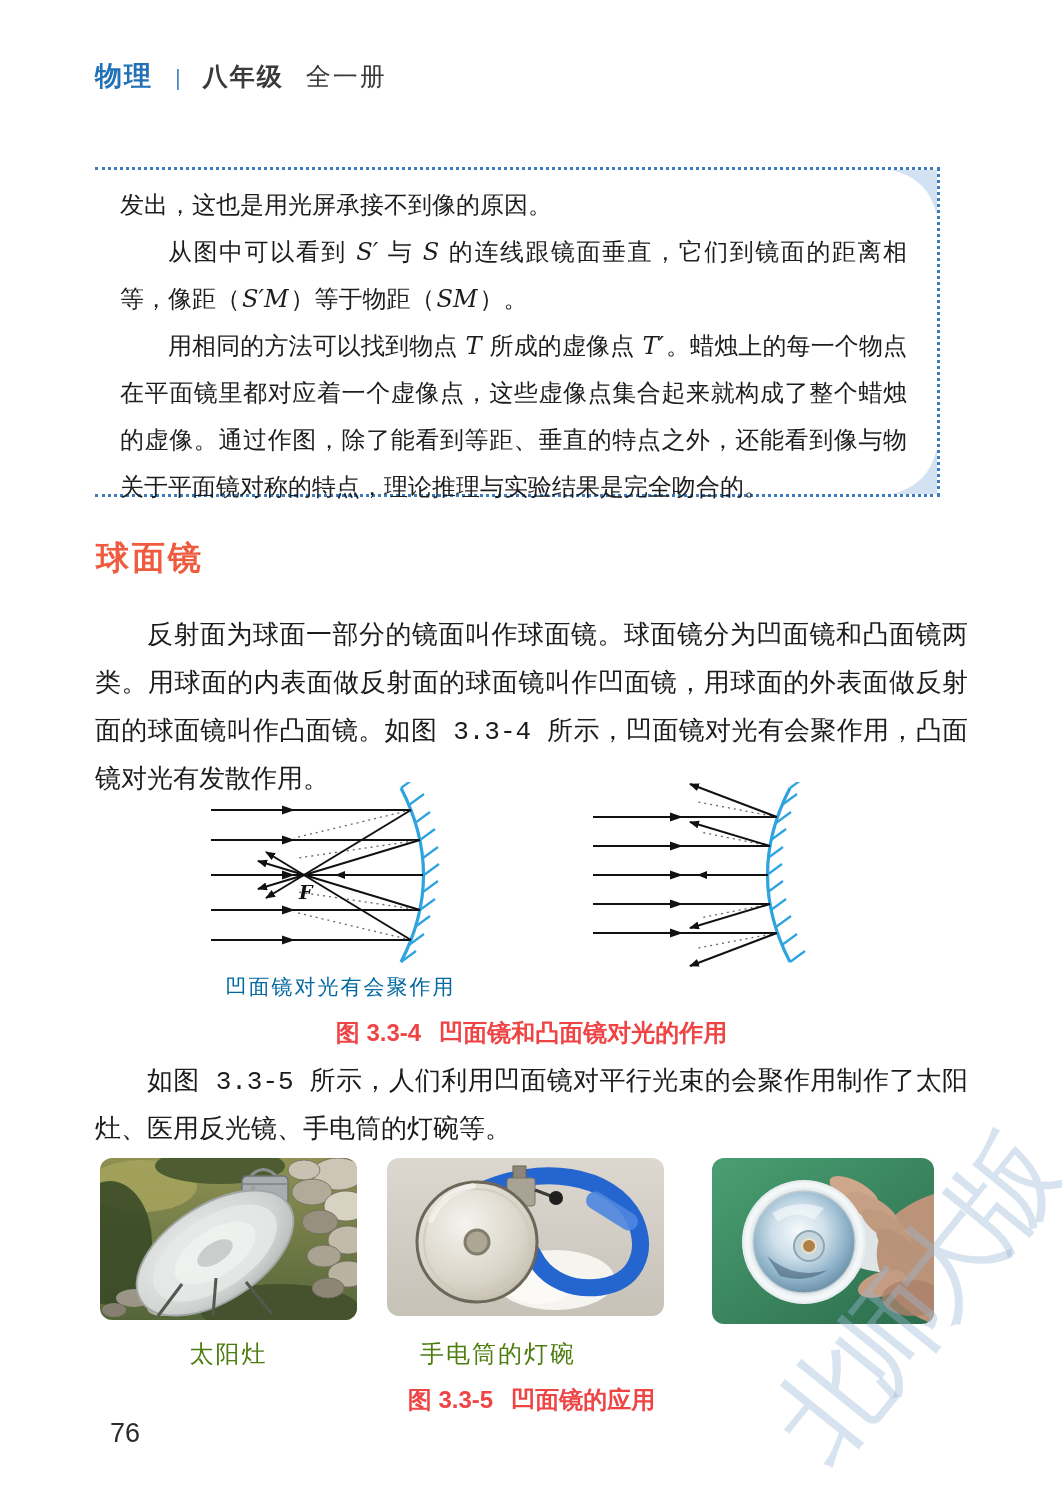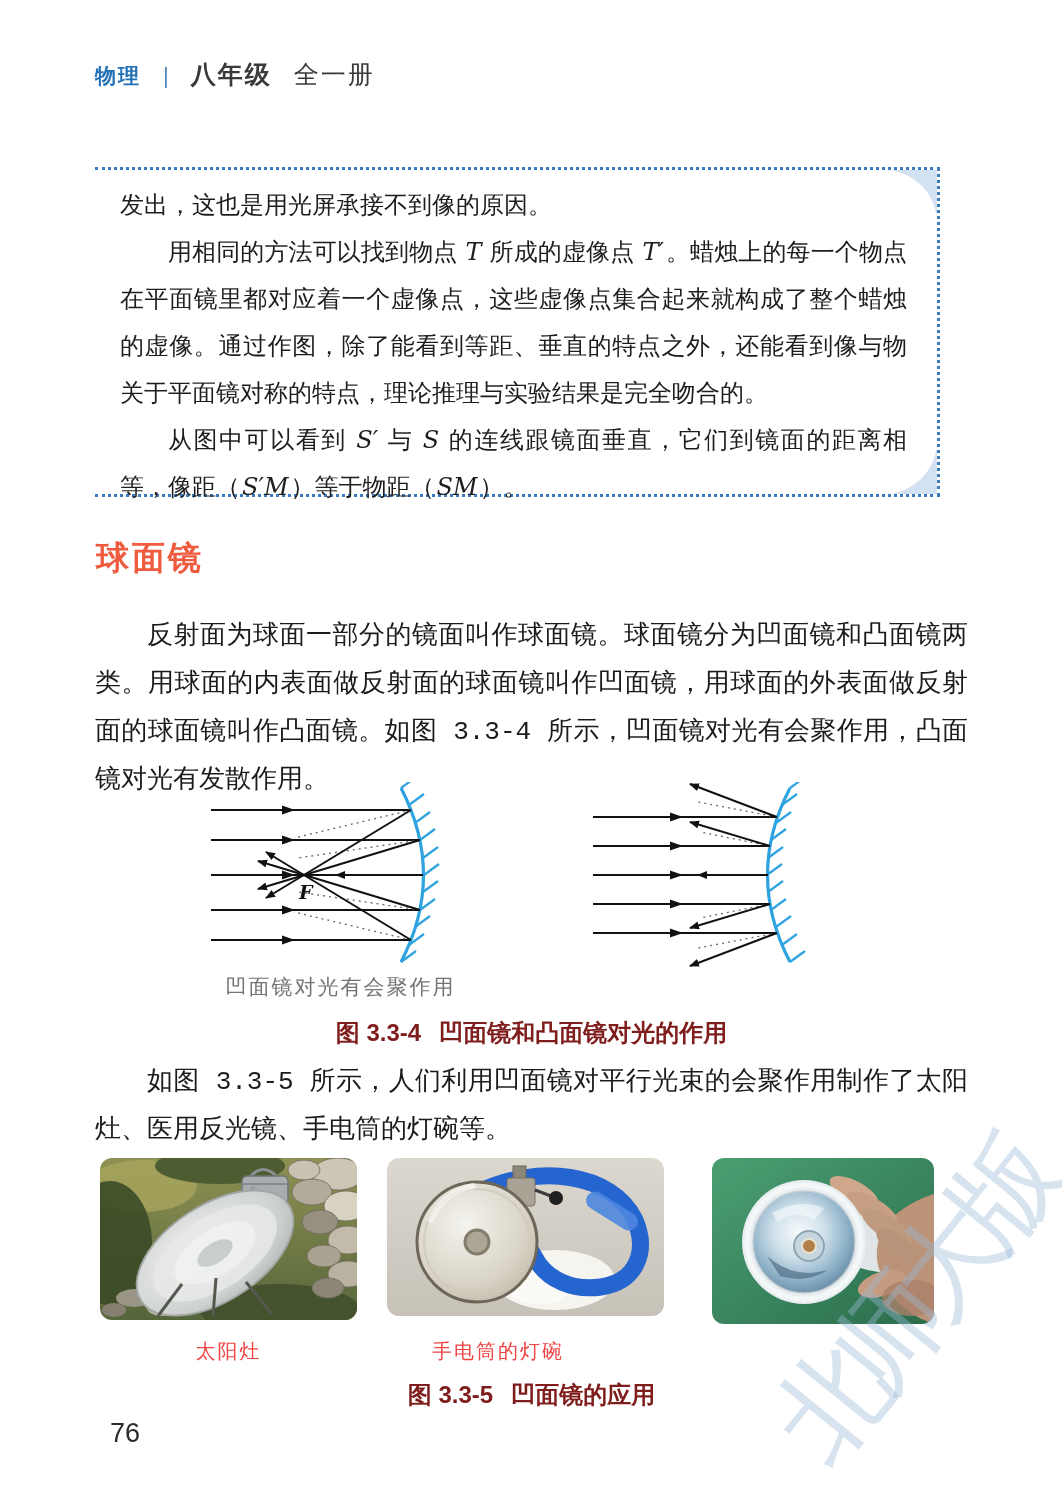--- a/index.html
+++ b/index.html
@@ -1,21 +1,21 @@
 <!DOCTYPE html>
 <html><head>
 <meta charset="utf-8">
 <style>
   html,body{margin:0;padding:0;background:#ffffff;}
   .page{position:relative;width:1062px;height:1504px;background:#fff;overflow:hidden;
         font-family:"Liberation Serif","DejaVu Serif",serif;color:#1d1d1d;}
   
   .hdr{position:absolute;left:95px;top:58px;display:flex;align-items:baseline;
        font-family:"Liberation Sans","DejaVu Sans",sans-serif;}
-  .hdr .subj{font-size:21px;font-weight:bold;color:#2271b6;letter-spacing:2px;}
+  .hdr .subj{font-size:27px;font-weight:bold;color:#2271b6;letter-spacing:2px;}
   .hdr .sep{font-size:22px;color:#4a86c0;margin:0 22px;font-weight:300;}
   .hdr .grade{font-size:25px;color:#3a3a3a;font-weight:bold;letter-spacing:2px;}
   .hdr .vol{font-size:25px;color:#3a3a3a;font-weight:normal;margin-left:22px;letter-spacing:2px;}
   
   .callout{position:absolute;left:95px;top:167px;width:845px;height:330px;box-sizing:border-box;
            border-top:3px dotted #3b7cc0;border-bottom:3px dotted #3b7cc0;border-right:3px dotted #3b7cc0;}
   .callout .corner{position:absolute;width:46px;height:46px;right:0;}
   .callout .corner.tr{top:0;}
   .callout .corner.br{bottom:0;}
   .callout-text{padding:12px 30px 0 25px;font-size:24px;line-height:47px;text-align:justify;}
@@ -27,33 +27,33 @@
              font-family:"Liberation Sans","DejaVu Sans",sans-serif;letter-spacing:3px;text-align:right;}
   
   .body-para{position:absolute;left:95px;width:873px;margin:0;font-size:26px;line-height:48px;
              text-align:justify;text-indent:2em;color:#1b1b1b;font-family:Liberation Mono, monospace;}
   .p-intro{top:612px;}
   .p-apps{top:1058px;}
   
   .fig334{position:absolute;left:95px;top:782px;width:873px;}
   .diagrams{display:flex;justify-content:center;gap:90px;}
   .diagram{width:292px;text-align:center;}
-  .sub-cap{margin-top:6px;font-size:21px;color:#737373;letter-spacing:2px;}
+  .sub-cap{margin-top:6px;font-size:21px;color:#0369a1;letter-spacing:2px;}
   .figcap{margin-top:16px;text-align:center;font-family:"Liberation Sans","DejaVu Sans",sans-serif;
-          font-weight:bold;font-size:24px;color:#7f1d1d;}
+          font-weight:bold;font-size:24px;color:#ef4444;}
   .figcap .fig-no{margin-right:18px;}
   
   .fig335{position:absolute;left:95px;top:1158px;width:873px;}
   .photos{display:flex;align-items:flex-start;padding-left:5px;}
   .photo{border-radius:12px;overflow:hidden;line-height:0;}
   .photo.p1{width:257px;height:162px;margin-right:30px;}
   .photo.p2{width:277px;height:158px;margin-right:48px;}
   .photo.p3{width:222px;height:166px;}
   .photo-labels{display:flex;padding-left:5px;margin-top:14px;}
-  .photo-labels .lbl{font-size:20px;text-align:center;color:#ef4444;letter-spacing:2px;}
+  .photo-labels .lbl{font-size:24px;text-align:center;color:#4d7c0f;letter-spacing:2px;}
   .photo-labels .l1{width:257px;margin-right:30px;}
   .photo-labels .l2{width:277px;margin-right:48px;}
   .photo-labels .l3{width:222px;}
   .fig335 .figcap{margin-top:14px;}
   
   .pageno{position:absolute;left:110px;top:1418px;font-size:27px;color:#2b2b2b;
           font-family:"Liberation Sans","DejaVu Sans",sans-serif;}
   
   .watermark{position:absolute;left:742px;top:1400px;transform:rotate(-51deg);transform-origin:0 0;
              font-size:108px;letter-spacing:-16px;color:rgba(155,185,215,0.40);
@@ -74,22 +74,22 @@
 
   <div class="callout">
     <svg class="corner tr" viewBox="0 0 46 46">
       <path d="M 0 0 Q 38 8 46 46 L 46 0 Z" fill="#d3e2f3"></path>
     </svg>
     <svg class="corner br" viewBox="0 0 46 46">
       <path d="M 0 46 Q 38 38 46 0 L 46 46 Z" fill="#d3e2f3"></path>
     </svg>
     <div class="callout-text">
       <p class="no-indent"><span>发出，这也是用光屏承接不到像的原因。</span></p>
+      <p><span>从图中可以看到 </span><span class="mvar">S′</span><span> 与 </span><span class="mvar">S</span><span> 的连线跟镜面垂直，它们到镜面的距离相等，像距（</span><span class="mvar">S′M</span><span>）等于物距（</span><span class="mvar">SM</span><span>）。</span></p>
       <p><span>用相同的方法可以找到物点 </span><span class="mvar">T</span><span> 所成的虚像点 </span><span class="mvar">T′</span><span>。蜡烛上的每一个物点在平面镜里都对应着一个虚像点，这些虚像点集合起来就构成了整个蜡烛的虚像。通过作图，除了能看到等距、垂直的特点之外，还能看到像与物关于平面镜对称的特点，理论推理与实验结果是完全吻合的。</span></p>
-      <p><span>从图中可以看到 </span><span class="mvar">S′</span><span> 与 </span><span class="mvar">S</span><span> 的连线跟镜面垂直，它们到镜面的距离相等，像距（</span><span class="mvar">S′M</span><span>）等于物距（</span><span class="mvar">SM</span><span>）。</span></p>
     </div>
   </div>
 
   <h2 class="sec-title">球面镜</h2>
 
   <p class="body-para p-intro">反射面为球面一部分的镜面叫作球面镜。球面镜分为凹面镜和凸面镜两类。用球面的内表面做反射面的球面镜叫作凹面镜，用球面的外表面做反射面的球面镜叫作凸面镜。如图 3.3-4 所示，凹面镜对光有会聚作用，凸面镜对光有发散作用。</p>
 
   <div class="fig334">
     <div class="diagrams">
       <div class="diagram">

